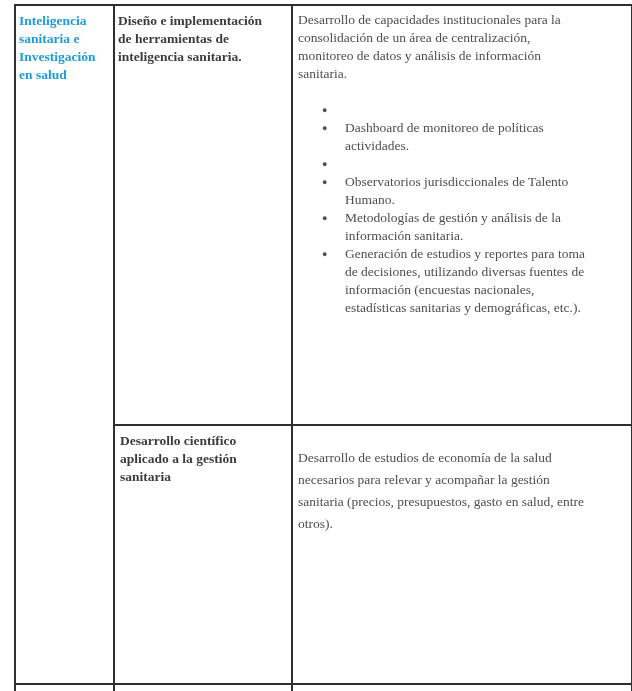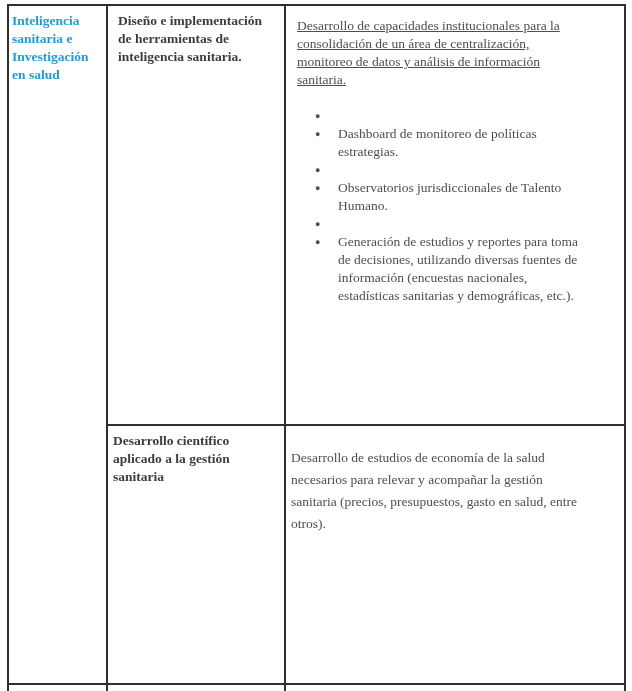--- a/index.html
+++ b/index.html
@@ -11,42 +11,42 @@
     position: relative;
     width: 632px;
     height: 691px;
     background: #ffffff;
     overflow: hidden;
     font-family: "Liberation Serif", "DejaVu Serif", serif;
     color: #4e4e4e;
   }
   .table {
     position: absolute;
-    left: 7px;
+    left: 14px;
     top: 4px;
     width: 619px;
     height: 687px;
     box-sizing: border-box;
     border: 2px solid #2f2f2f;
     border-bottom: none;
     overflow: hidden;
     display: grid;
     grid-template-columns: 99px 178px 1fr;
     grid-template-rows: 420px 259px 1fr;
     background: #ffffff;
   }
   .cell {
     box-sizing: border-box;
     overflow: hidden;
   }
   .b-right  { border-right: 2px solid #2f2f2f; }
   .b-bottom { border-bottom: 2px solid #2f2f2f; }
 
   .cat-cell  { grid-column: 1; grid-row: 1 / 3; padding: 6px 2px 0 3px; }
-  .r1c2 { grid-column: 2; grid-row: 1; padding: 6px 4px 0 10px; }
+  .r1c2 { grid-column: 2; grid-row: 1; padding: 6px 4px 0 3px; }
   .r1c3 { grid-column: 3; grid-row: 1; padding: 5px 2px 0 5px; }
   .r2c2 { grid-column: 2; grid-row: 2; padding: 6px 4px 0 5px; }
   .r2c3 { grid-column: 3; grid-row: 2; padding: 21px 2px 0 5px; }
   .r3c1 { grid-column: 1; grid-row: 3; }
   .r3c2 { grid-column: 2; grid-row: 3; }
   .r3c3 { grid-column: 3; grid-row: 3; }
 
   .lines { white-space: pre-line; }
 
   .cat-text {
@@ -59,21 +59,21 @@
     font-weight: bold;
     font-size: 13.5px;
     line-height: 18px;
     color: #3c3c3c;
   }
   .body-text {
     font-size: 13.5px;
     line-height: 18px;
     color: #4e4e4e;
   }
-  .para { margin: 6px; text-decoration: underline; }
+  .para { margin: 0; }
 
   .bullets {
     list-style: none;
     margin: 18px 0 0 0;
     padding: 0;
   }
   .bullet {
     display: flex;
     align-items: flex-start;
   }
@@ -121,32 +121,34 @@
 consolidación de un área de centralización,
 monitoreo de datos y análisis de información
 sanitaria.</p>
       <ul class="bullets">
         <li class="bullet">
           <span class="dot">●</span>
         </li>
         <li class="bullet">
           <span class="dot">●</span>
           <span class="lines btext">Dashboard de monitoreo de políticas
-estrategias.</span>
+actividades.</span>
         </li>
         <li class="bullet">
           <span class="dot">●</span>
         </li>
         <li class="bullet">
           <span class="dot">●</span>
           <span class="lines btext">Observatorios jurisdiccionales de Talento
 Humano.</span>
         </li>
         <li class="bullet">
           <span class="dot">●</span>
+          <span class="lines btext">Metodologías de gestión y análisis de la
+información sanitaria.</span>
         </li>
         <li class="bullet">
           <span class="dot">●</span>
           <span class="lines btext">Generación de estudios y reportes para toma
 de decisiones, utilizando diversas fuentes de
 información (encuestas nacionales,
 estadísticas sanitarias y demográficas, etc.).</span>
         </li>
       </ul>
     </div>

